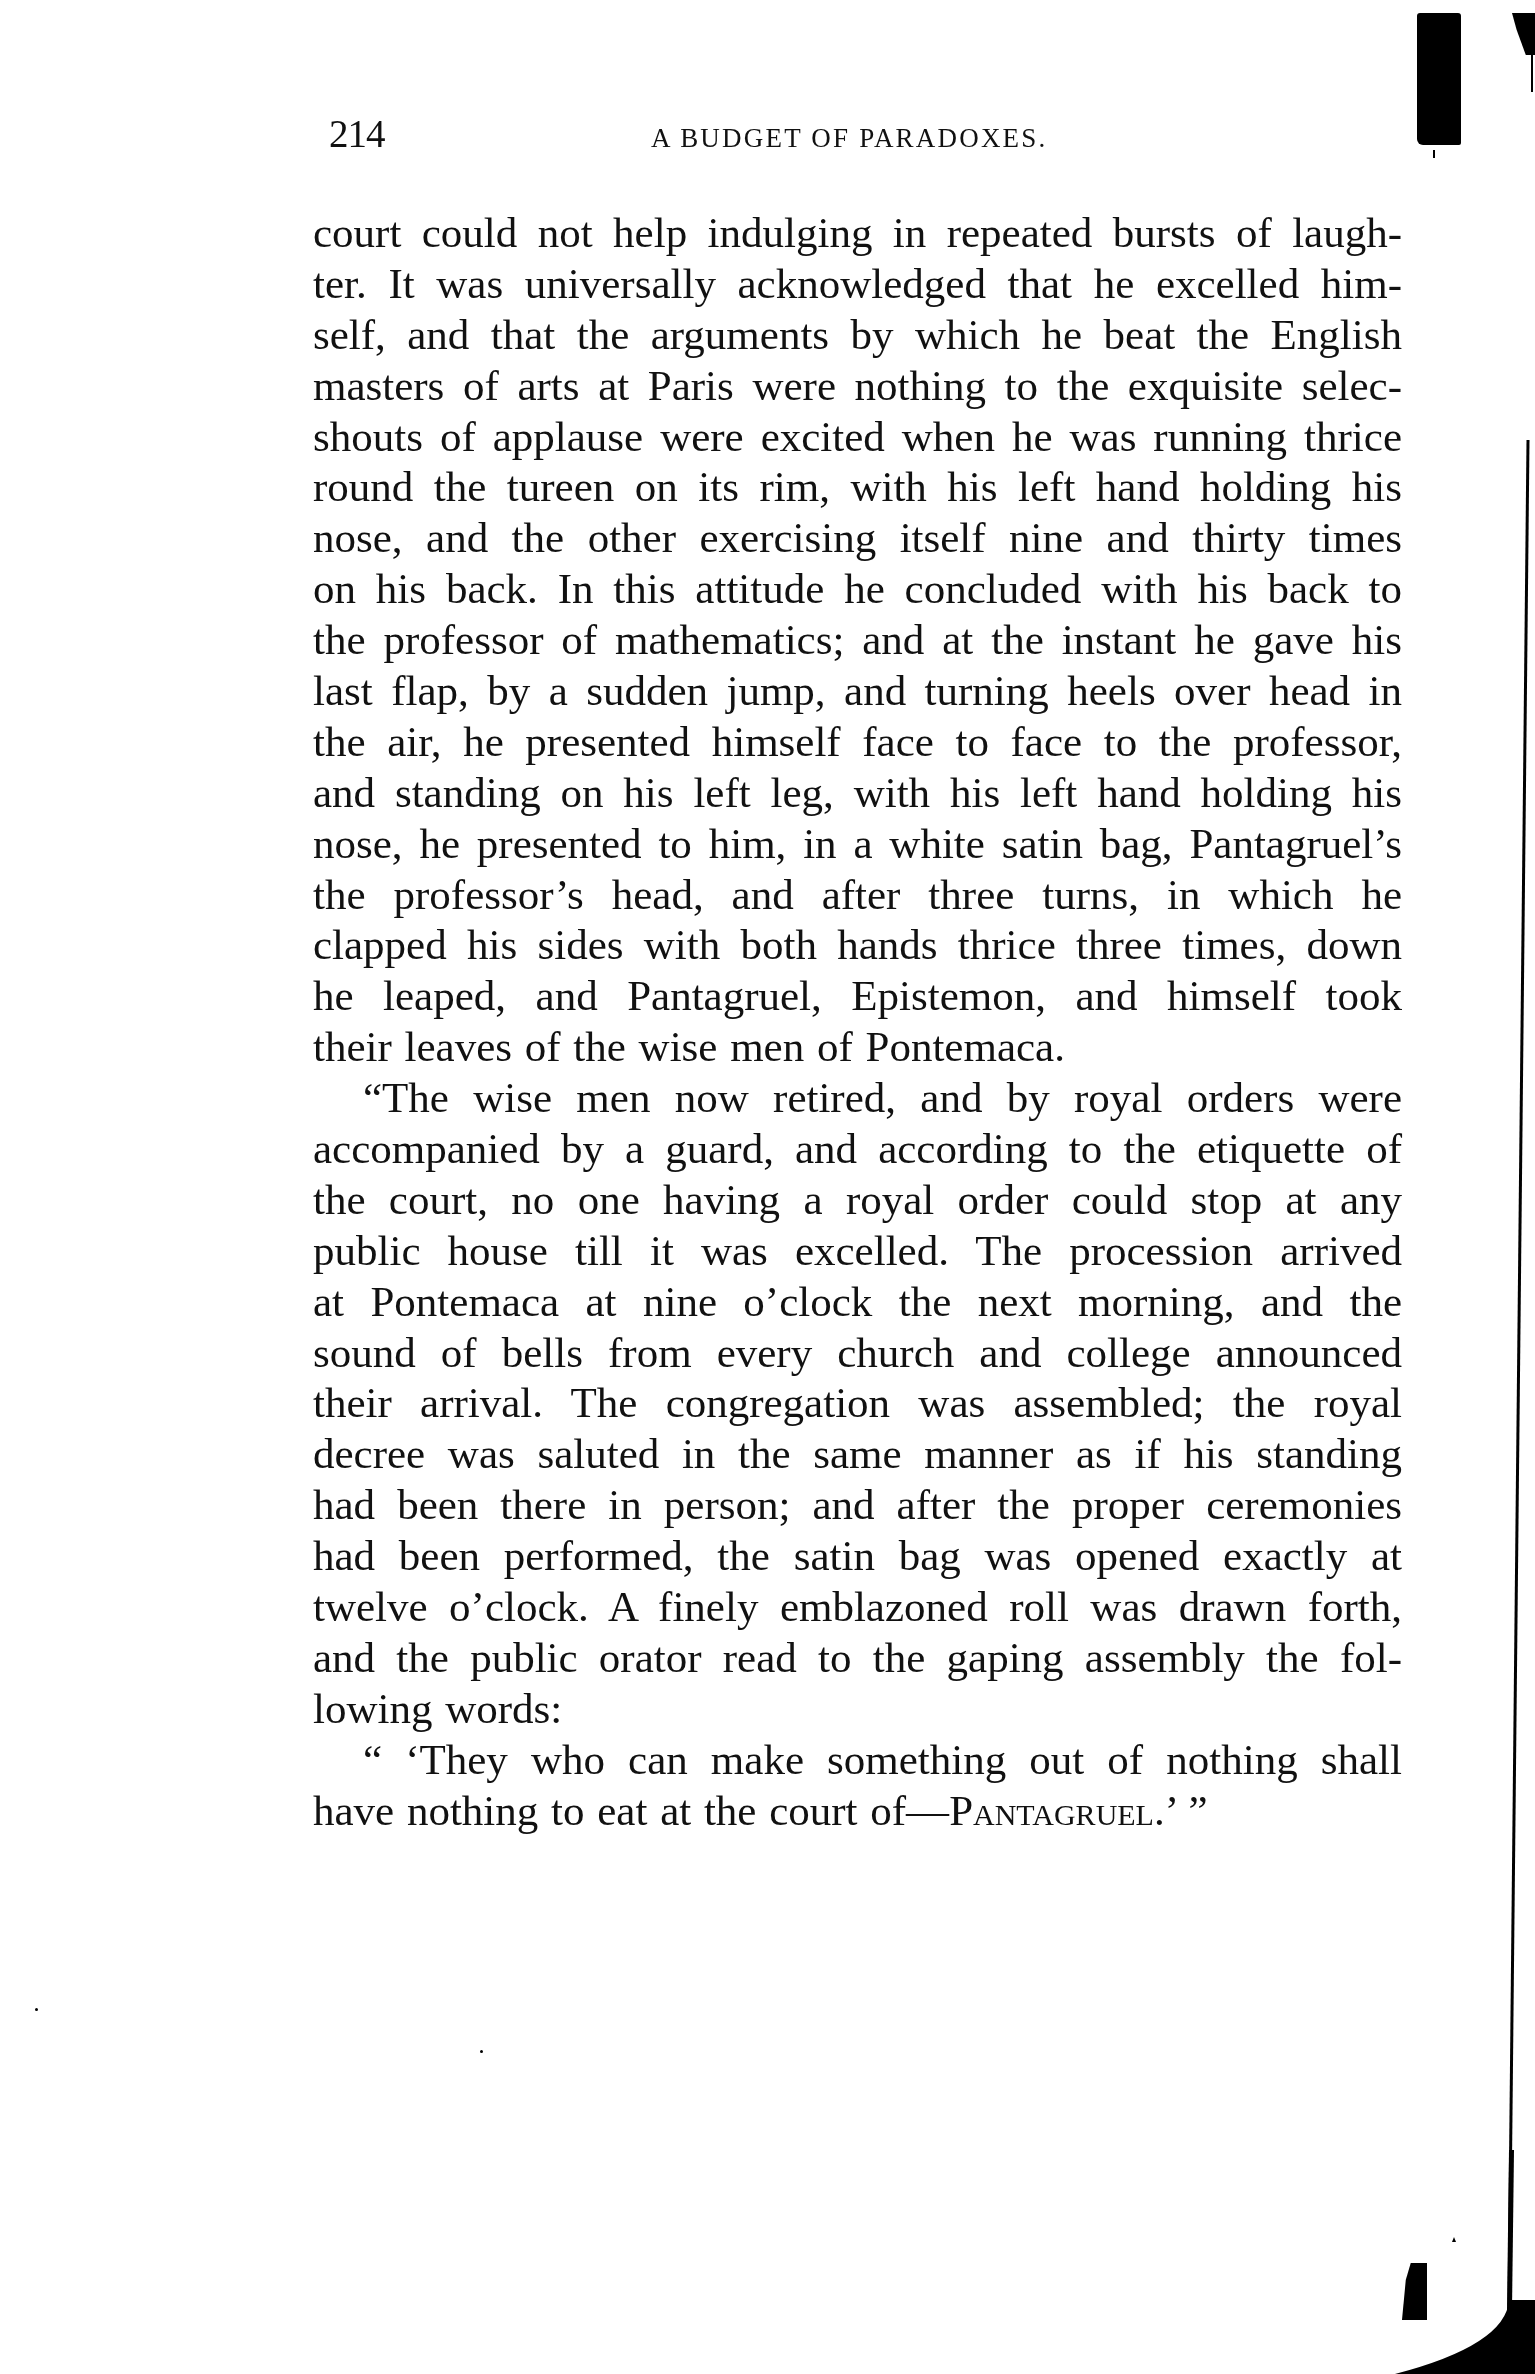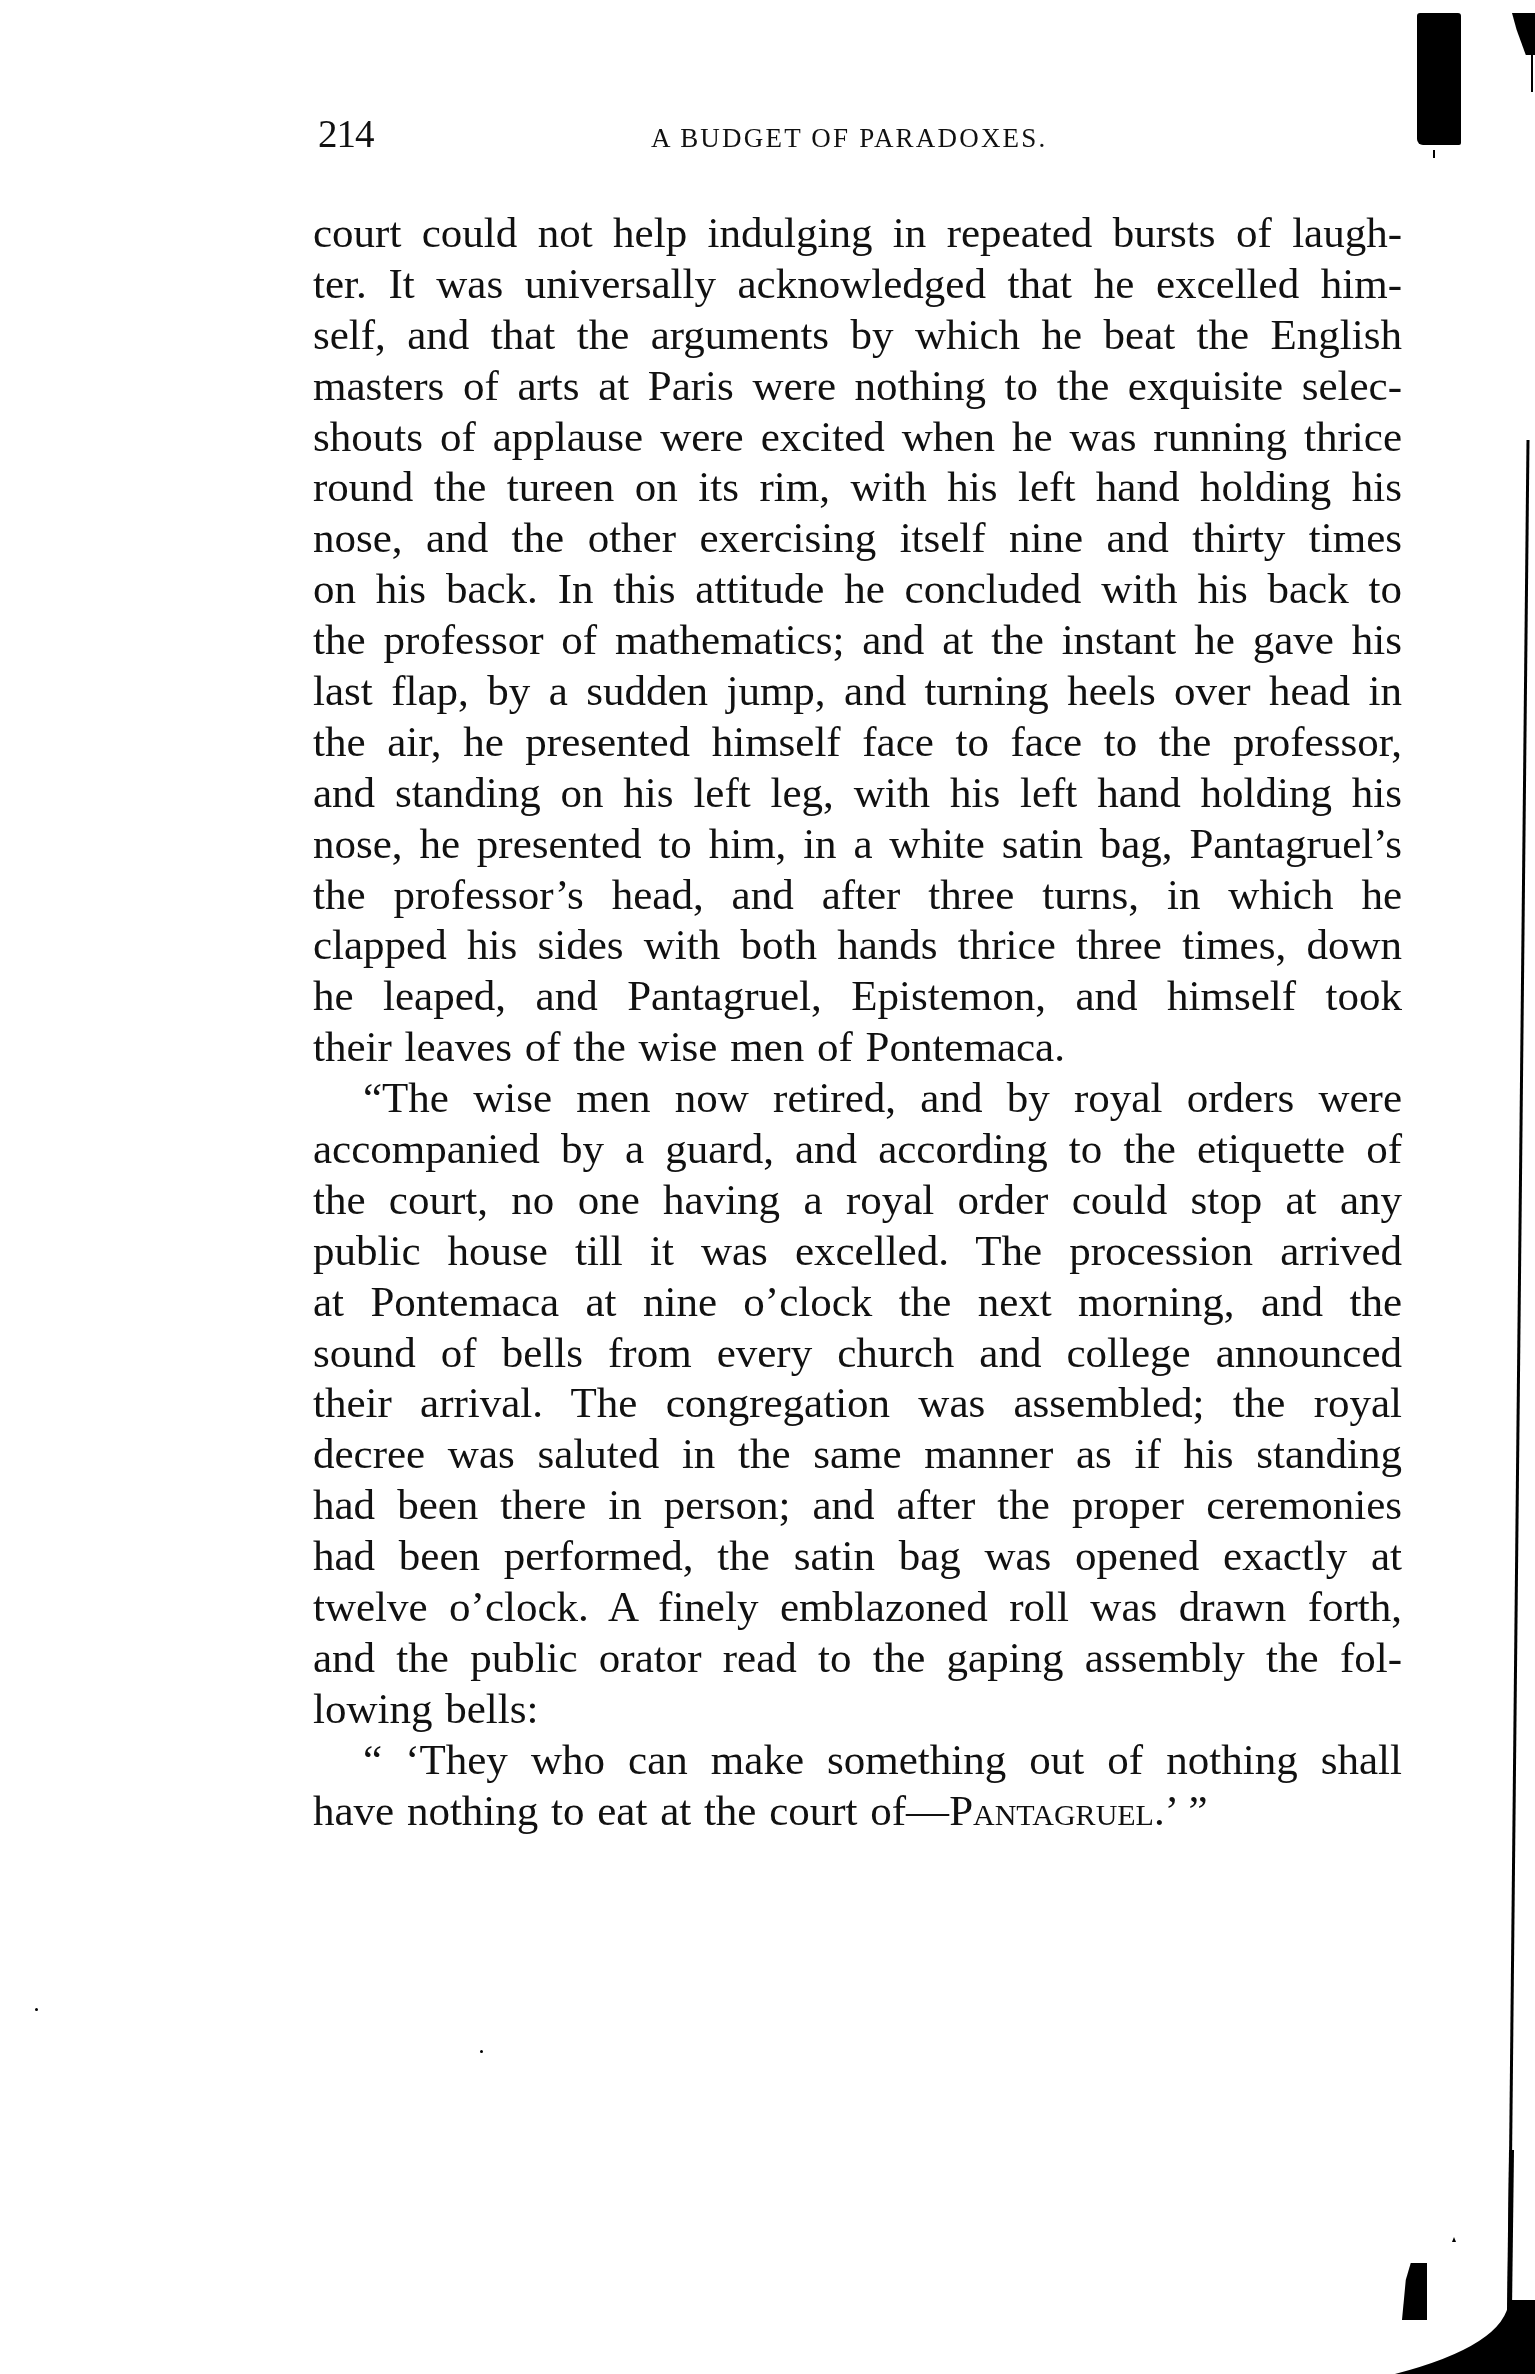--- a/index.html
+++ b/index.html
@@ -23,21 +23,21 @@
   }
   .running-head {
     position: absolute;
     left: 313px;
     top: 112px;
     width: 800px;
     height: 44px;
   }
   .page-number {
     position: absolute;
-    left: 5px;
+    left: 16px;
     top: 0;
     font-size: 39px;
     line-height: 44px;
     letter-spacing: -1px;
   }
   .running-title {
     position: absolute;
     left: 322px;
     top: 8px;
     font-size: 27px;
@@ -132,21 +132,21 @@
     <span class="line">the court, no one having a royal order could stop at any</span>
     <span class="line">public house till it was excelled.  The procession arrived</span>
     <span class="line">at Pontemaca at nine o’clock the next morning, and the</span>
     <span class="line">sound of bells from every church and college announced</span>
     <span class="line">their arrival.  The congregation was assembled; the royal</span>
     <span class="line">decree was saluted in the same manner as if his standing</span>
     <span class="line">had been there in person; and after the proper ceremonies</span>
     <span class="line">had been performed, the satin bag was opened exactly at</span>
     <span class="line">twelve o’clock.  A finely emblazoned roll was drawn forth,</span>
     <span class="line">and the public orator read to the gaping assembly the fol-</span>
-    <span class="line last">lowing bells:</span>
+    <span class="line last">lowing words:</span>
     <span class="line indent">“ ‘They who can make something out of nothing shall</span>
     <span class="line last"><span>have nothing to eat at the court of—</span><span class="smallcaps">Pantagruel</span><span>.’ ”</span></span>
   </div>
 
   <div class="artifact bar-top"></div>
   <div class="artifact bar-top-tick"></div>
   <div class="artifact wedge-top"></div>
   <div class="artifact wedge-top-line"></div>
   <svg class="artifact edge-line" width="1535" height="2374" viewBox="0 0 1535 2374" style="background:transparent">
     <path d="M1528 440 L1509 2310" stroke="#000" stroke-width="3" fill="none"></path>

